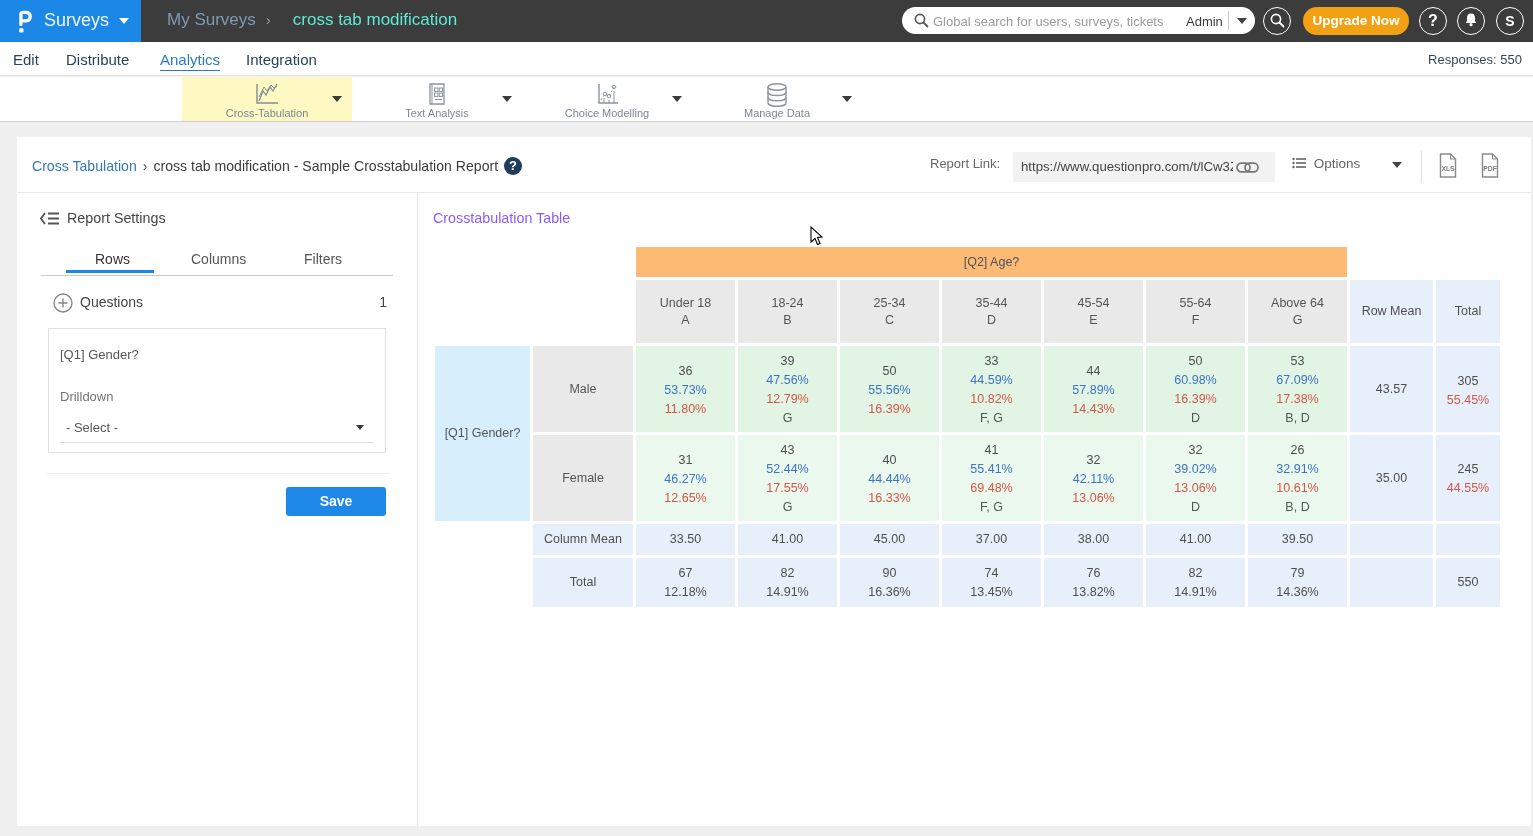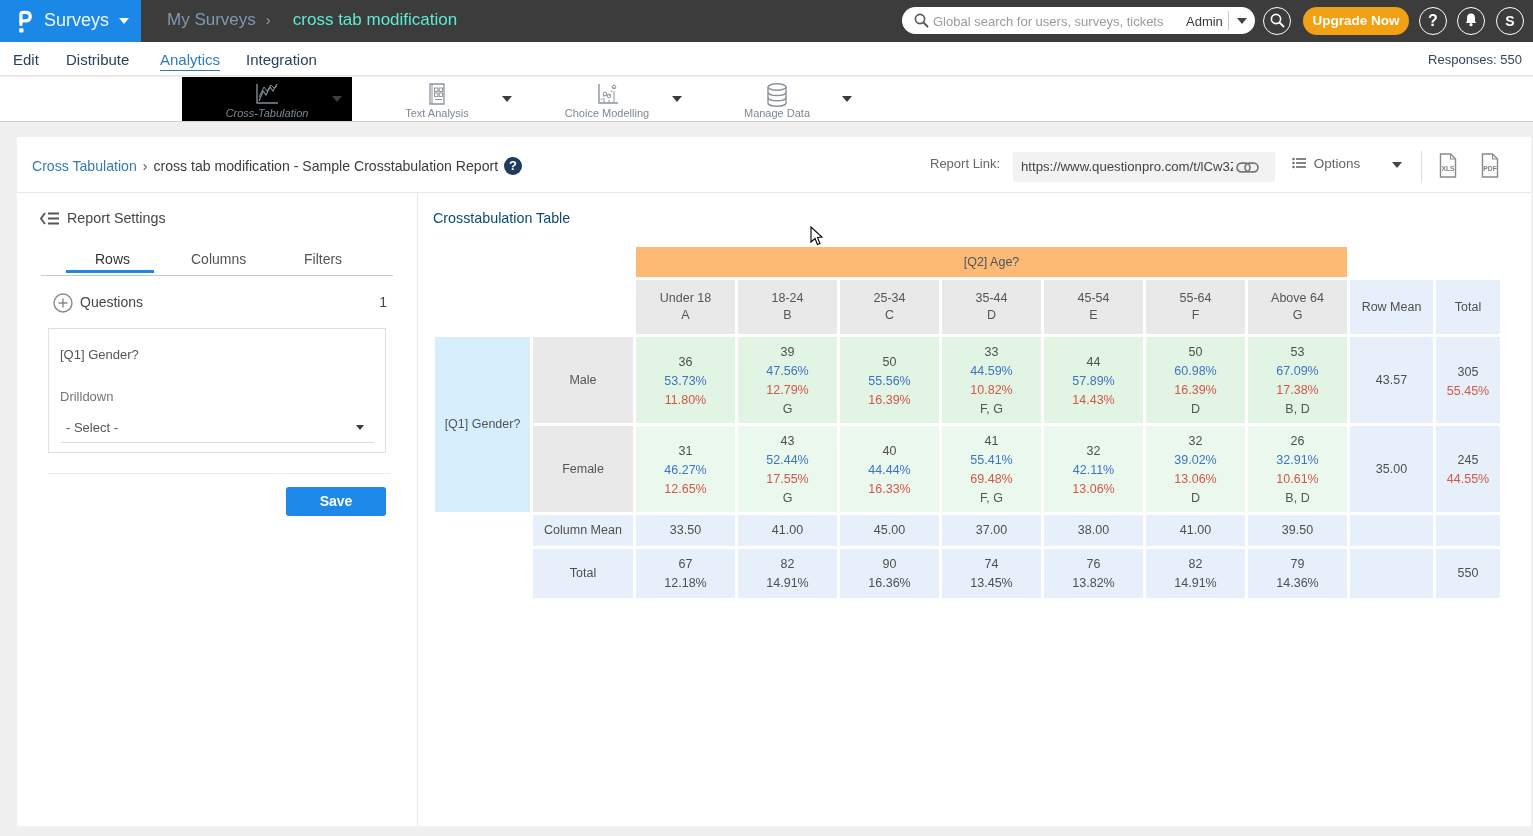--- a/index.html
+++ b/index.html
@@ -24,21 +24,21 @@
 
 
 #nav { position:absolute; left:0; top:42px; width:1533px; height:34px; background:#fff; border-bottom:1px solid #e4e4e4; }
 #nav .item { position:absolute; top:9px; font-size:15px; color:#27425e; }
 #nav .active { color:#2d7bbd; border-bottom:1px solid #2d7bbd; padding-bottom:2px; }
 #nav .resp { position:absolute; top:10px; right:11px; font-size:13px; color:#33475b; }
 
 
 #toolbar { position:absolute; left:0; top:77px; width:1533px; height:45px; background:#fff; border-bottom:1px solid #cfcfcf; }
 .tool { position:absolute; top:0; width:170px; height:44px; }
-.tool.on { background:#000000;font-style:italic; }
+.tool.on { background:#fef9c3; }
 .tool .lbl { position:absolute; top:30px; width:100%; text-align:center; font-size:11px; color:#7d8893; }
 .tool .ic { position:absolute; top:5px; left:0; width:100%; text-align:center; }
 .tool .caret { position:absolute; right:10px; top:19px; border-top-color:#3c3c3c; }
 
 
 #card { position:absolute; left:17px; top:137px; width:1514px; height:689px; background:#fff; }
 #crumb { position:absolute; left:15px; top:21px; font-size:14.1px; color:#3c3c3c; }
 #crumb .blue { color:#337ab7; }
 #crumb .gt { color:#555; margin:0 6px; }
 #qmark { position:absolute; left:487px; top:20px; width:18px; height:18px; border-radius:50%; background:#1f3c5a; color:#fff; font-size:13px; font-weight:bold; text-align:center; line-height:18px; }
@@ -63,21 +63,21 @@
 #qbox { position:absolute; left:31px; top:191px; width:338px; height:125px; border:1px solid #e0e0e0; }
 #qbox .q { position:absolute; left:11px; top:18px; font-size:13px; color:#555; }
 #qbox .dd { position:absolute; left:11px; top:60px; font-size:13px; color:#757575; }
 #qbox .sel { position:absolute; left:17px; top:91px; font-size:13px; color:#555; }
 #qbox .selline { position:absolute; left:11px; top:113px; width:314px; height:1px; background:#ddd; }
 #qbox .caret { position:absolute; right:21px; top:96px; border-top-color:#3a3a3a; border-left-width:4.5px; border-right-width:4.5px; border-top-width:5.5px; }
 #hr2 { position:absolute; left:30px; top:336px; width:343px; height:1px; background:#ececec; }
 #save { position:absolute; left:269px; top:350px; width:100px; height:29px; background:#1e88e8; border-radius:3px; color:#fff; font-size:14px; font-weight:bold; text-align:center; line-height:29px; }
 
 
-#tbl-title { position:absolute; left:416px; top:73px; font-size:14.3px; color:#0c4a6e; }
+#tbl-title { position:absolute; left:416px; top:73px; font-size:14.3px; color:#8b5cf6; }
 table { position:absolute; left:415px; top:107px; border-collapse:separate; border-spacing:3px; table-layout:fixed; font-size:12.5px; }
 td { text-align:center; vertical-align:middle; padding:0; line-height:19px; color:#4f4f4f; }
 td.band { background:#fdba74; color:#4b5560; }
 td.g { background:#d7effc; color:#51565c; }
 td.h { background:#e9e9e9; color:#555; line-height:17px; }
 td.hb { background:#e7f0fa; color:#4f4f4f; }
 td.lab { background:#e9e9e9; color:#555; }
 td.dm { background:#e2f4e4; padding-top:2px; }
 td.df { background:#ebf8ed; padding-top:2px; }
 td.b { background:#e7f0fa; }
@@ -261,21 +261,21 @@
         <col style="width:64px">
     </colgroup>
     <tbody>
         <tr style="height:30px">
       <td></td>
           <td></td>
       <td class="band" colspan="7">[Q2] Age?</td>
       <td></td>
           <td></td>
     </tr>
-    <tr style="height:54px">
+    <tr style="height:63px">
       <td></td>
           <td></td>
       <td class="h">Under 18<br>A</td>
       <td class="h">18-24<br>B</td>
       <td class="h">25-34<br>C</td>
       <td class="h">35-44<br>D</td>
       <td class="h">45-54<br>E</td>
       <td class="h">55-64<br>F</td>
       <td class="h">Above 64<br>G</td>
       <td class="hb">Row Mean</td>

